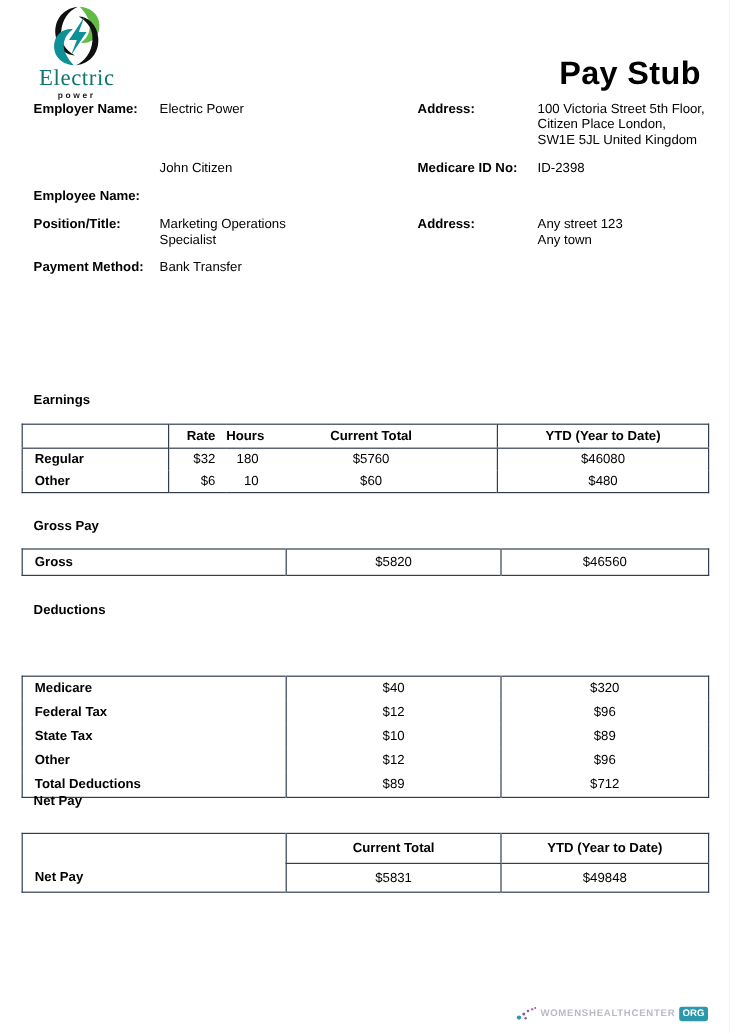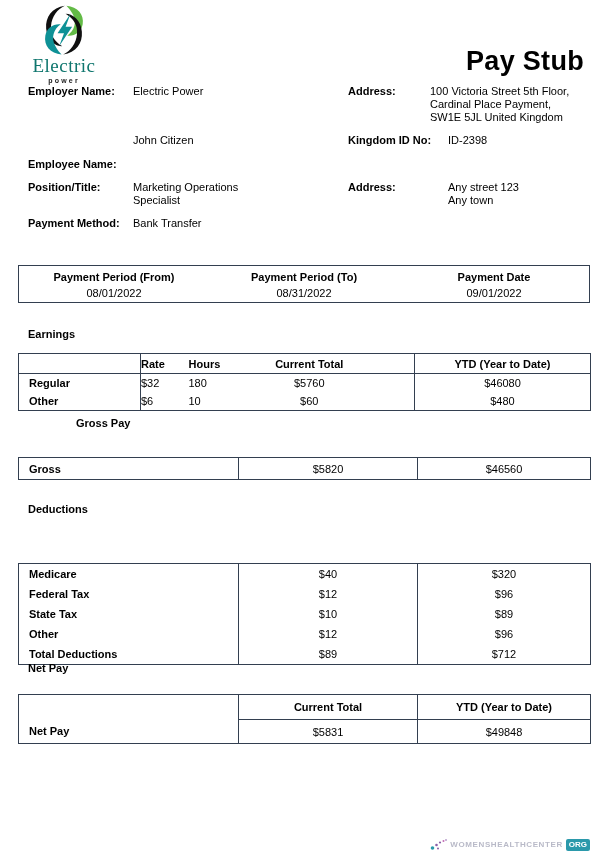--- a/index.html
+++ b/index.html
@@ -27,21 +27,21 @@
   .sec-title { position:absolute; left:28px; font-weight:bold; }
   table { border-collapse:collapse; table-layout:fixed; position:absolute; left:18px; width:572px; font-size:11px; }
   table, td, th { border:0 solid #333f50; }
   .tbl { border-width:1px; }
   td, th { padding:0; vertical-align:middle; overflow:hidden; }
   th { font-weight:bold; }
   .bb { border-bottom-width:1px; }
   .br { border-right-width:1px; }
   .bl { border-left-width:1px; }
   .cell-lbl { text-align:left; padding-left:10px; font-weight:bold; }
-  .al-r { text-align:left; }
+  .al-r { text-align:right; }
   .al-c { text-align:center; }
   .earn th, .earn td { height:18px; }
   .earn tr.hdr th { height:19px; }
   .earn .rate  { padding-right:9px; }
   .earn .hours { padding-right:19px; }
   .earn .cur   { padding-right:30px; }
   .gross td { height:21px; }
   .ded td { height:20px; }
   .net .hdr th { height:24px; }
   .net .dat td { height:23px; }
@@ -68,59 +68,47 @@
     <div class="brand-name">Electric</div>
     <div class="brand-sub">power</div>
   </div>
 
   <div class="doc-title">Pay Stub</div>
 
   <div class="lbl" style="left:28px; top:85px;">Employer Name:</div>
   <div class="val" style="left:133px; top:85px;">Electric Power</div>
 
   <div class="lbl" style="left:348px; top:85px;">Address:</div>
-  <div class="val" style="left:430px; top:85px;">
+  <div class="val" style="left:448px; top:85px;">
     <div>100 Victoria Street 5th Floor,</div>
-    <div>Cardinal Place Payment,</div>
+    <div>Citizen Place London,</div>
     <div>SW1E 5JL United Kingdom</div>
   </div>
 
   <div class="lbl" style="left:28px; top:134px;margin-top:24px;">Employee Name:</div>
   <div class="val" style="left:133px; top:134px;">John Citizen</div>
 
-  <div class="lbl" style="left:348px; top:134px;">Kingdom ID No:</div>
+  <div class="lbl" style="left:348px; top:134px;">Medicare ID No:</div>
   <div class="val" style="left:448px; top:134px;">ID-2398</div>
 
   <div class="lbl" style="left:28px; top:181px;">Position/Title:</div>
   <div class="val" style="left:133px; top:181px;">
     <div>Marketing Operations</div>
     <div>Specialist</div>
   </div>
 
   <div class="lbl" style="left:348px; top:181px;">Address:</div>
   <div class="val" style="left:448px; top:181px;">
     <div>Any street 123</div>
     <div>Any town</div>
   </div>
 
   <div class="lbl" style="left:28px; top:217px;">Payment Method:</div>
   <div class="val" style="left:133px; top:217px;">Bank Transfer</div>
 
-  <div class="pp-box">
-    <div class="pp-row">
-      <div class="pp-cell pp-head">Payment Period (From)</div>
-      <div class="pp-cell pp-head">Payment Period (To)</div>
-      <div class="pp-cell pp-head">Payment Date</div>
-    </div>
-    <div class="pp-row">
-      <div class="pp-cell pp-valr">08/01/2022</div>
-      <div class="pp-cell pp-valr">08/31/2022</div>
-      <div class="pp-cell pp-valr">09/01/2022</div>
-    </div>
-  </div>
 
   <div class="sec-title" style="top:328px;">Earnings</div>
   <table class="tbl earn" style="top:353px;">
     <colgroup>
         <col style="width:122px">
         <col style="width:48px">
         <col style="width:46px">
         <col style="width:180px">
         <col style="width:176px">
       </colgroup>
@@ -142,21 +130,21 @@
     <tr>
       <td class="br cell-lbl">Other</td>
       <td class="al-r rate">$6</td>
       <td class="al-r hours">10</td>
       <td class="al-c cur">$60</td>
       <td class="bl al-c">$480</td>
     </tr>
   </tbody>
     </table>
 
-  <div class="sec-title" style="top:417px;margin-left:48px;">Gross Pay</div>
+  <div class="sec-title" style="top:433px;">Gross Pay</div>
   <table class="tbl gross" style="top:457px;">
     <colgroup>
         <col style="width:220px">
         <col style="width:179px">
         <col style="width:173px">
       </colgroup>
     <tbody>
         <tr>
       <td class="br cell-lbl">Gross</td>
       <td class="al-c">$5820</td>

